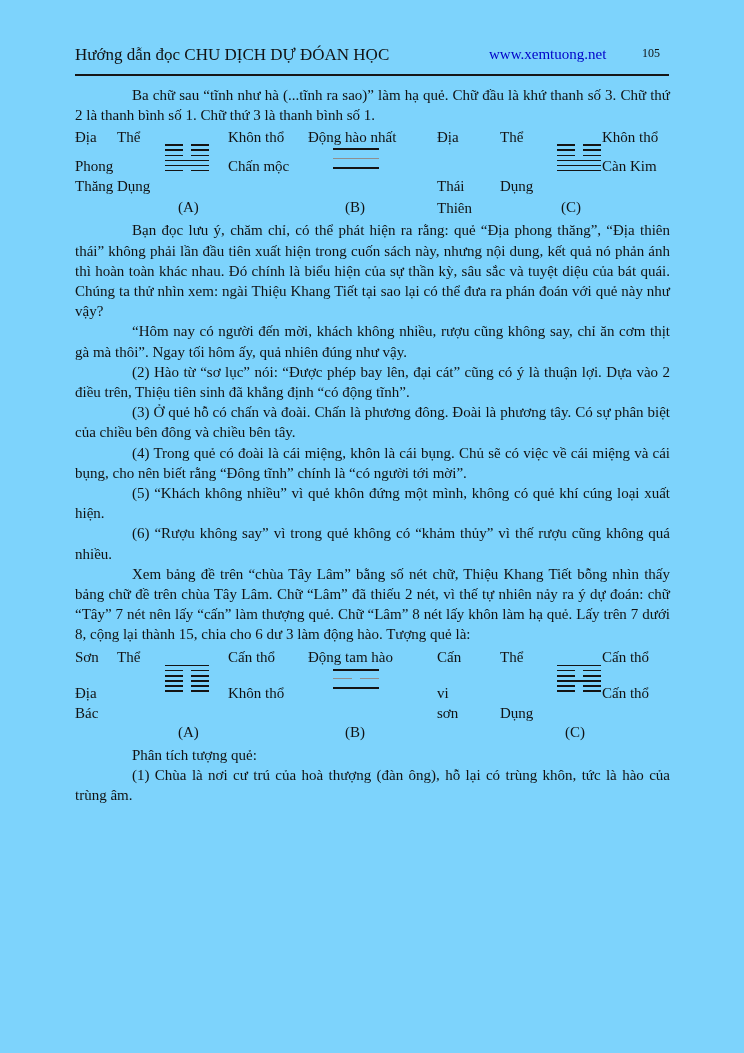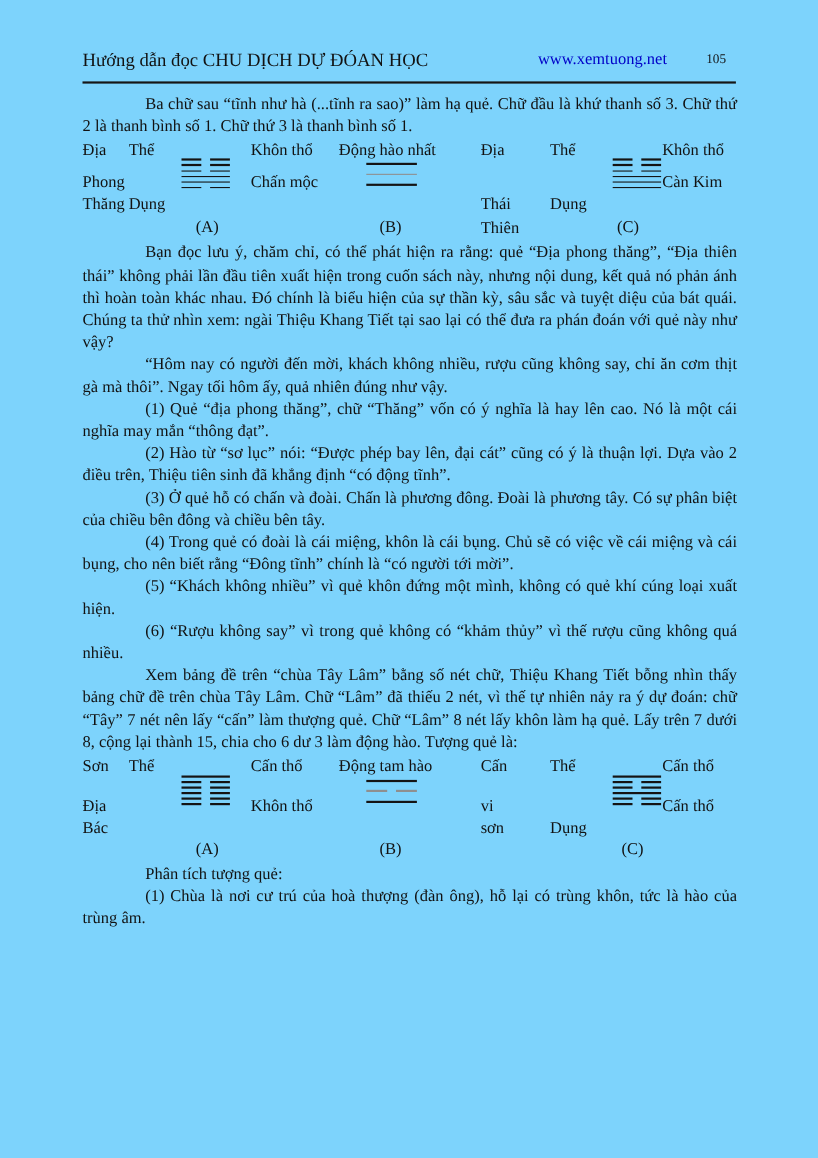--- a/index.html
+++ b/index.html
@@ -111,21 +111,20 @@
       <span class="cell" style="left:527px; top:2px;">Khôn thổ</span>
       <span class="cell" style="left:527px; top:31px;">Càn Kim</span>
 
       <span class="cell" style="left:103px; top:72px;">(A)</span>
       <span class="cell" style="left:270px; top:72px;">(B)</span>
       <span class="cell" style="left:486px; top:72px;">(C)</span>
     </div>
 
     <p>Bạn đọc lưu ý, chăm chỉ, có thể phát hiện ra rằng: quẻ “Địa phong thăng”, “Địa thiên thái” không phải lần đầu tiên xuất hiện trong cuốn sách này, nhưng nội dung, kết quả nó phản ánh thì hoàn toàn khác nhau. Đó chính là biểu hiện của sự thần kỳ, sâu sắc và tuyệt diệu của bát quái. Chúng ta thử nhìn xem: ngài Thiệu Khang Tiết tại sao lại có thể đưa ra phán đoán với quẻ này như vậy?</p>
     <p>“Hôm nay có người đến mời, khách không nhiều, rượu cũng không say, chỉ ăn cơm thịt gà mà thôi”. Ngay tối hôm ấy, quả nhiên đúng như vậy.</p>
-    <p>(1) Quẻ “địa phong thăng”, chữ “Thăng” vốn có ý nghĩa là hay lên cao. Nó là một cái nghĩa may mắn “thông đạt”.</p>
     <p>(2) Hào từ “sơ lục” nói: “Được phép bay lên, đại cát” cũng có ý là thuận lợi. Dựa vào 2 điều trên, Thiệu tiên sinh đã khẳng định “có động tĩnh”.</p>
     <p>(3) Ở quẻ hỗ có chấn và đoài. Chấn là phương đông. Đoài là phương tây. Có sự phân biệt của chiều bên đông và chiều bên tây.</p>
     <p>(4) Trong quẻ có đoài là cái miệng, khôn là cái bụng. Chủ sẽ có việc về cái miệng và cái bụng, cho nên biết rằng “Đông tĩnh” chính là “có người tới mời”.</p>
     <p>(5) “Khách không nhiều” vì quẻ khôn đứng một mình, không có quẻ khí cúng loại xuất hiện.</p>
     <p>(6) “Rượu không say” vì trong quẻ không có “khảm thủy” vì thế rượu cũng không quá nhiều.</p>
     <p>Xem bảng đề trên “chùa Tây Lâm” bằng số nét chữ, Thiệu Khang Tiết bỗng nhìn thấy bảng chữ đề trên chùa Tây Lâm. Chữ “Lâm” đã thiếu 2 nét, vì thế tự nhiên nảy ra ý dự đoán: chữ “Tây” 7 nét nên lấy “cấn” làm thượng quẻ. Chữ “Lâm” 8 nét lấy khôn làm hạ quẻ. Lấy trên 7 dưới 8, cộng lại thành 15, chia cho 6 dư 3 làm động hào. Tượng quẻ là:</p>
 
     <div class="hex-table t2">
       <span class="cell" style="left:0;    top:2px;">Sơn</span>
       <span class="cell" style="left:42px; top:2px;">Thể</span>

